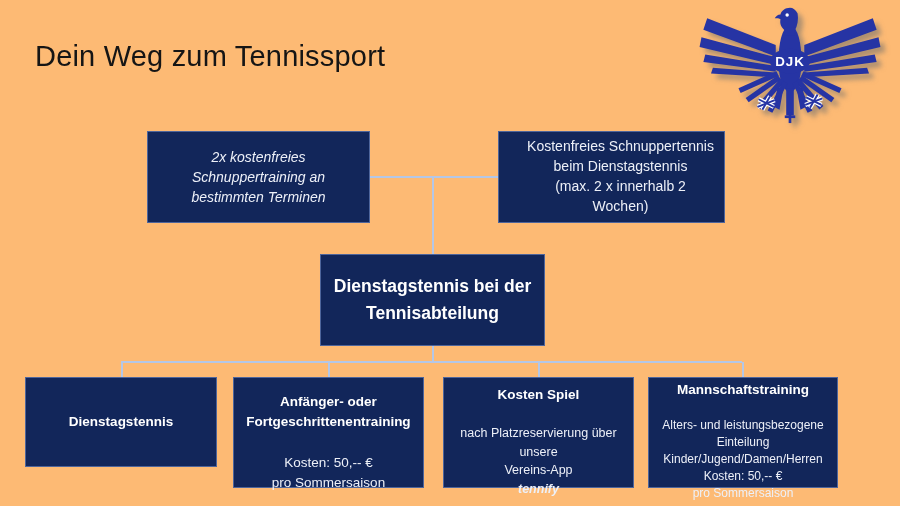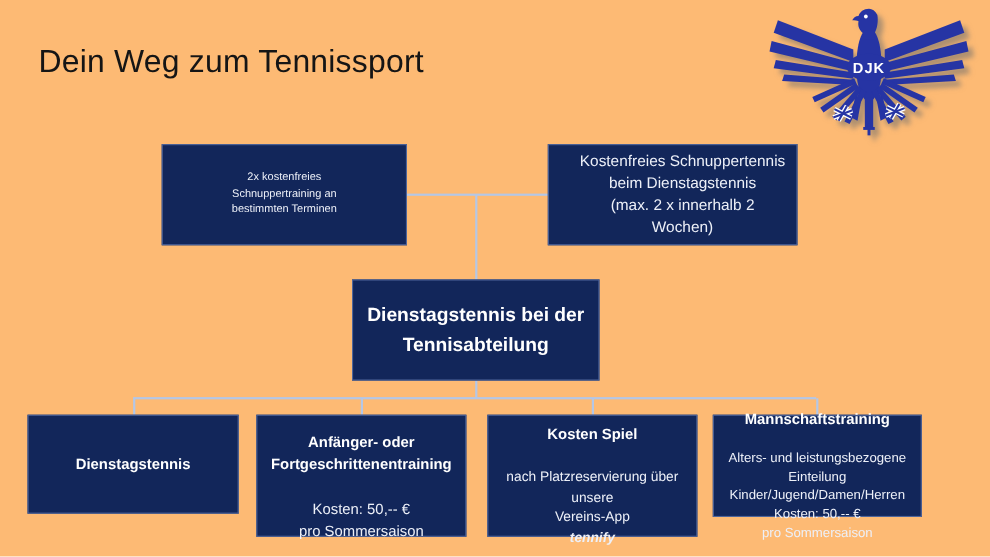--- a/index.html
+++ b/index.html
@@ -12,27 +12,27 @@
     font-size:29px; font-weight:400; color:#151515; letter-spacing:0.2px;
   }
   
   .box {
     position:absolute; background:#12265a; border:1px solid #4e659b;
     color:#edf0f8; display:flex; flex-direction:column;
     align-items:center; justify-content:center; text-align:center;
     box-sizing:border-box; padding:4px 6px;
   }
   .pre { white-space:pre-line; }
-  .box-top-left  { left:147px; top:131px; width:223px; height:92px; font-size:10px; line-height:1.45; }
+  .box-top-left  { left:147px; top:131px; width:223px; height:92px; font-size:14px; line-height:1.45;font-style:italic; }
   .box-top-right { left:498px; top:131px; width:227px; height:92px; font-size:14px; line-height:1.42;padding-left:24px; }
   .box-center    { left:320px; top:254px; width:225px; height:92px; font-size:17.5px; font-weight:bold; color:#ffffff; line-height:1.55; }
   .box-b1 { left:25px;  top:377px; width:192px; height:90px; font-size:13.5px; line-height:1.5;  }
   .box-b2 { left:233px; top:377px; width:191px; height:111px; font-size:13.5px; line-height:1.5;justify-content:center;  }
   .box-b3 { left:443px; top:377px; width:191px; height:111px; font-size:12.5px; line-height:1.5;  }
-  .box-b4 { left:648px; top:377px; width:190px; height:93px; font-size:12px;   line-height:1.42; }
+  .box-b4 { left:648px; top:377px; width:190px; height:111px; font-size:12px;   line-height:1.42; }
   .box .heading { font-weight:bold; color:#ffffff; white-space:pre-line; }
   .box-b3 .heading { font-size:13.5px; }
   .box-b4 .heading { font-size:13.5px; }
   .app { font-weight:bold; font-style:italic; }
   
   .conn { position:absolute; background:#b4c7e7; }
   .c-top-h   { left:370px; top:176px; width:128px; height:1.5px; }
   .c-top-v   { left:432px; top:177px; width:1.5px; height:77px;  }
   .c-mid-v   { left:432px; top:346px; width:1.5px; height:16px;  }
   .c-bot-h   { left:121px; top:361px; width:621px; height:1.5px; }

